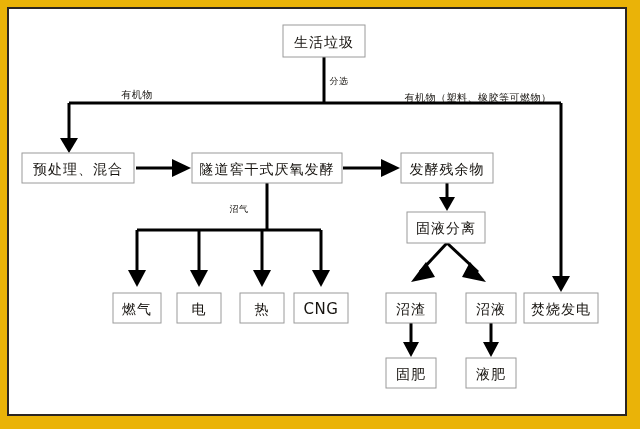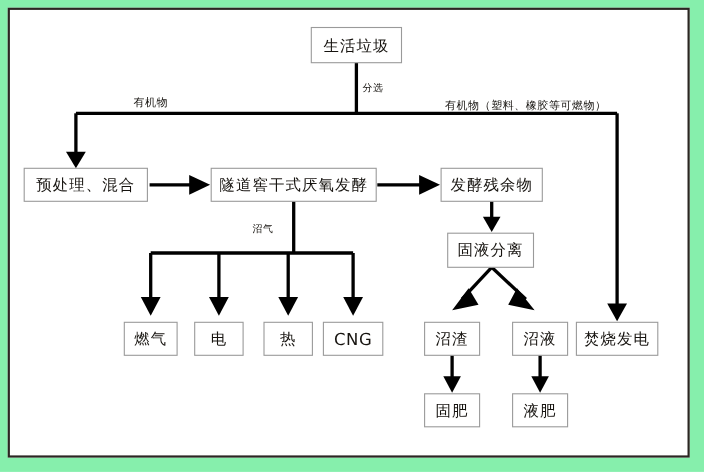--- a/index.html
+++ b/index.html
@@ -4,21 +4,21 @@
 <style>
   html, body {
     margin: 0;
     padding: 0;
     background: #ffffff;
   }
   #page {
     position: relative;
     width: 640px;
     height: 429px;
-    background: #86efac;
+    background: #eab308;
     font-family: "DejaVu Sans", "Liberation Sans", sans-serif;
     overflow: hidden;
   }
   #frame {
     position: absolute;
     left: 7px;
     top: 7px;
     width: 620px;
     height: 409px;
     box-sizing: border-box;

